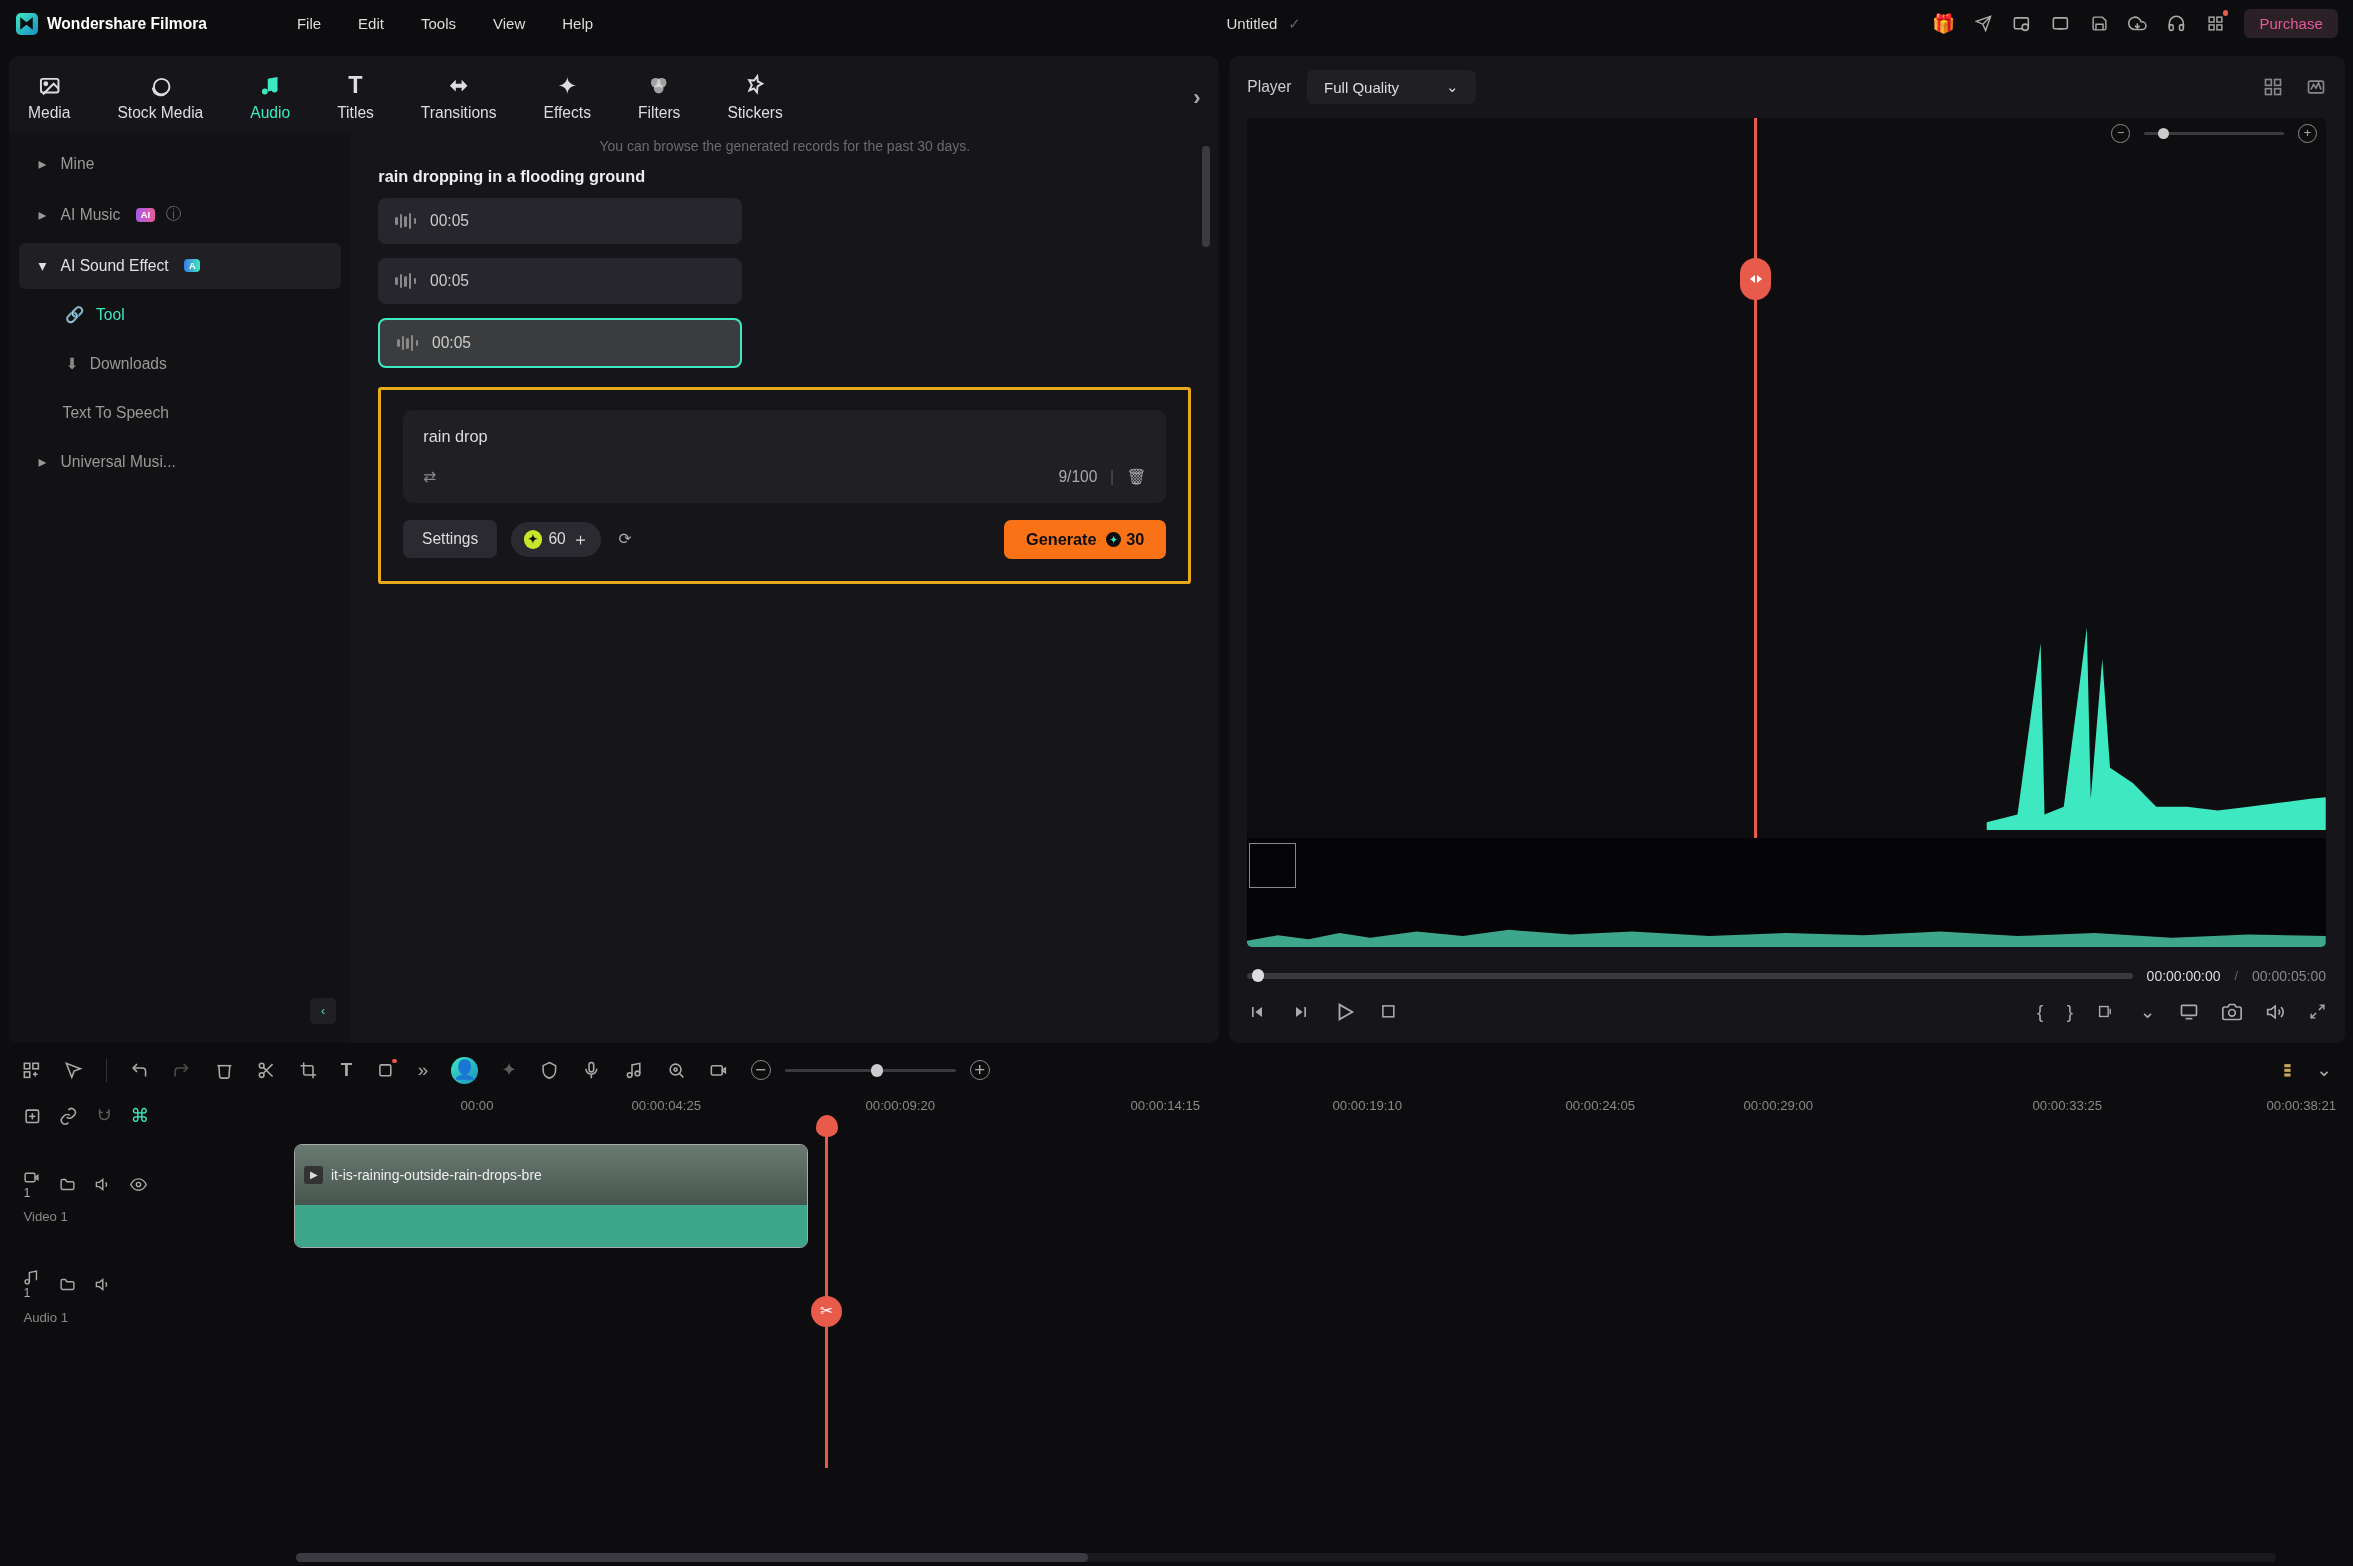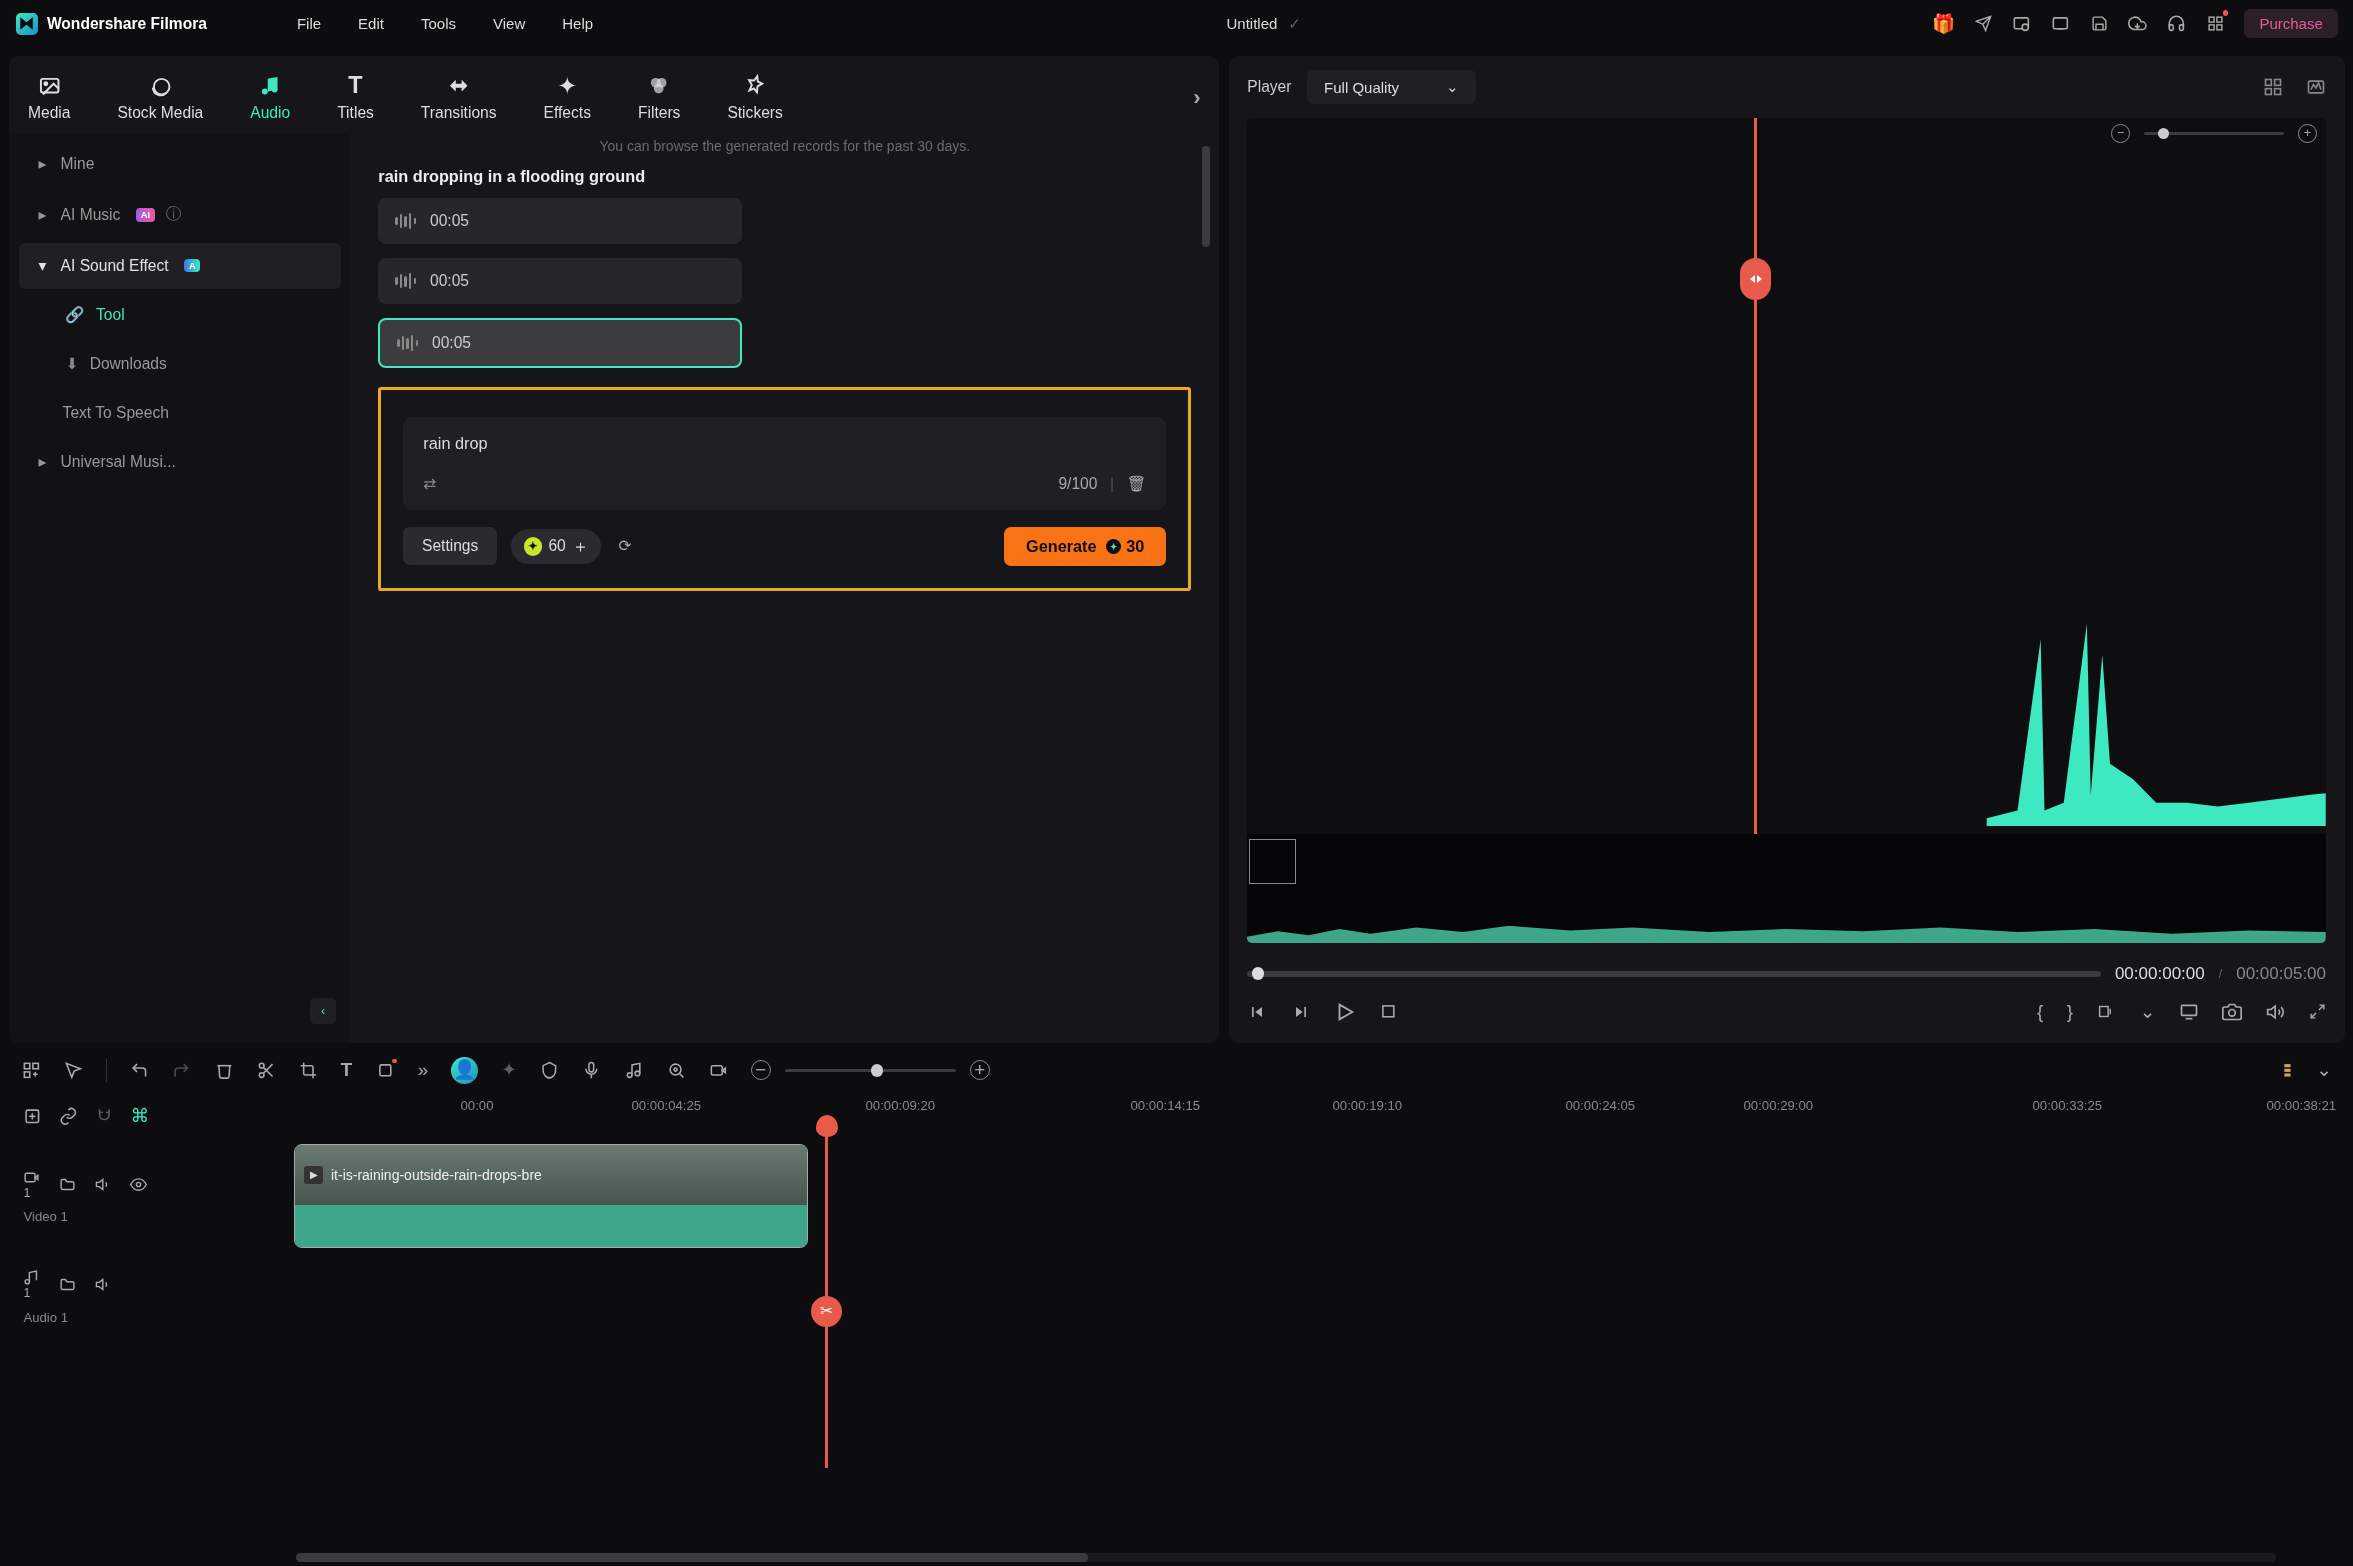--- a/index.html
+++ b/index.html
@@ -48,21 +48,21 @@
 .content { flex: 1; padding: 0 28px 22px 28px; display: flex; flex-direction: column; overflow: hidden; position: relative; }
 .content-scroll-hint { position: absolute; right: 9.3px; top: 12.5px; width: 7.8px; height: 101px; background: #3a3a40; border-radius: 3.9px; }
 .browse-note { text-align: center; color: #6a6a70; font-size: 14px; padding: 4.7px 0 12.5px 0; }
 .gen-title { font-size: 16.3px; font-weight: 600; color: #eee; margin-bottom: 12.5px; }
 .audio-chip { display: flex; align-items: center; gap: 14px; background: #26262c; border-radius: 7.8px; padding: 14px 17px; margin-bottom: 14px; width: 364px; font-size: 15.6px; color: #ccc; }
 .audio-chip.active { background: #3a3c3e; border: 2.3px solid #3ee9c1; }
 .wave-icon { display: flex; align-items: center; gap: 2.3px; height: 17px; }
 .wave-icon span { width: 2.3px; background: #888; border-radius: 1.6px; }
 .wave-icon span:nth-child(1){height:7.8px}.wave-icon span:nth-child(2){height:14px}.wave-icon span:nth-child(3){height:11px}.wave-icon span:nth-child(4){height:15.6px}.wave-icon span:nth-child(5){height:6.2px}
 
-.highlight-box { border: 3.9px solid #e8a91a; border-radius: 3.1px; padding: 27px 22px 22px 22px; margin-top: 4.7px; }
+.highlight-box { border: 3.9px solid #e8a91a; border-radius: 3.1px; padding: 20px 22px 22px 22px; margin-top: 4.7px; }
 .prompt-box { background: #1f1f24; border-radius: 9.3px; padding: 17px 20px; }
 .prompt-text { font-size: 16.3px; color: #ddd; margin-bottom: 22px; }
 .prompt-row2 { display: flex; align-items: center; justify-content: space-between; }
 .shuffle-icon { color: #888; font-size: 15.6px; }
 .char-count { display: flex; align-items: center; gap: 12.5px; color: #aaa; font-size: 15.6px; }
 .trash { color: #aaa; cursor: pointer; }
 .gen-controls { display: flex; align-items: center; gap: 14px; margin-top: 17px; }
 .settings-btn { background: #2a2a30; color: #ddd; padding: 10px 18.7px; border-radius: 7px; font-size: 15.6px; cursor: pointer; }
 .credits-pill { display: flex; align-items: center; gap: 6.2px; background: #2a2a30; padding: 6.2px 12.5px; border-radius: 18.7px; }
 .credit-badge { width: 18.7px; height: 18.7px; background: #c7e82a; border-radius: 50%; display:flex;align-items:center;justify-content:center;color:#0d0d0f;font-weight:bold;font-size:11.7px; }
@@ -91,21 +91,21 @@
 .red-handle span:first-child{border-right:5.4px solid #fff;}
 .red-handle span:last-child{border-left:5.4px solid #fff;}
 .waveform-svg { position: absolute; bottom: 117px; left: 0; width: 100%; height: 218px; }
 .audio-strip { position: absolute; bottom: 0; left: 0; right: 0; height: 109px; background: #050507; display:flex;align-items:flex-end; }
 .audio-strip-box { position:absolute; left:1.6px; top:4.7px; width:47px; height:45px; border:1.6px solid #888; }
 .strip-wave { width:100%; height:39px; }
 
 .player-meta { display: flex; align-items: center; gap: 14px; padding: 6.2px 0 11px 0; }
 .prog-track { flex: 1; height: 6.2px; background: #3a3a40; border-radius: 3.1px; position: relative; }
 .prog-thumb { position: absolute; left: 4.7px; top: -3.1px; width: 12.5px; height: 12.5px; background: #ddd; border-radius: 50%; }
-.time-text { font-size: 17px; color: #ddd; }
+.time-text { font-size: 14px; color: #ddd; }
 .time-sep { color: #666; }
 .time-total { color: #888; }
 
 .player-controls { display: flex; align-items: center; gap: 23.4px; padding: 6.2px 0; }
 .pc-icon { color: #aaa; font-size: 18.7px; cursor: pointer; }
 .pc-right { margin-left: auto; display: flex; align-items: center; gap: 23.4px; }
 
 
 .timeline-toolbar { display: flex; align-items: center; gap: 23.4px; padding: 14px 22px; background: #0d0d0f; }
 .tt-icon { color: #aaa; font-size: 18.7px; cursor: pointer; }

